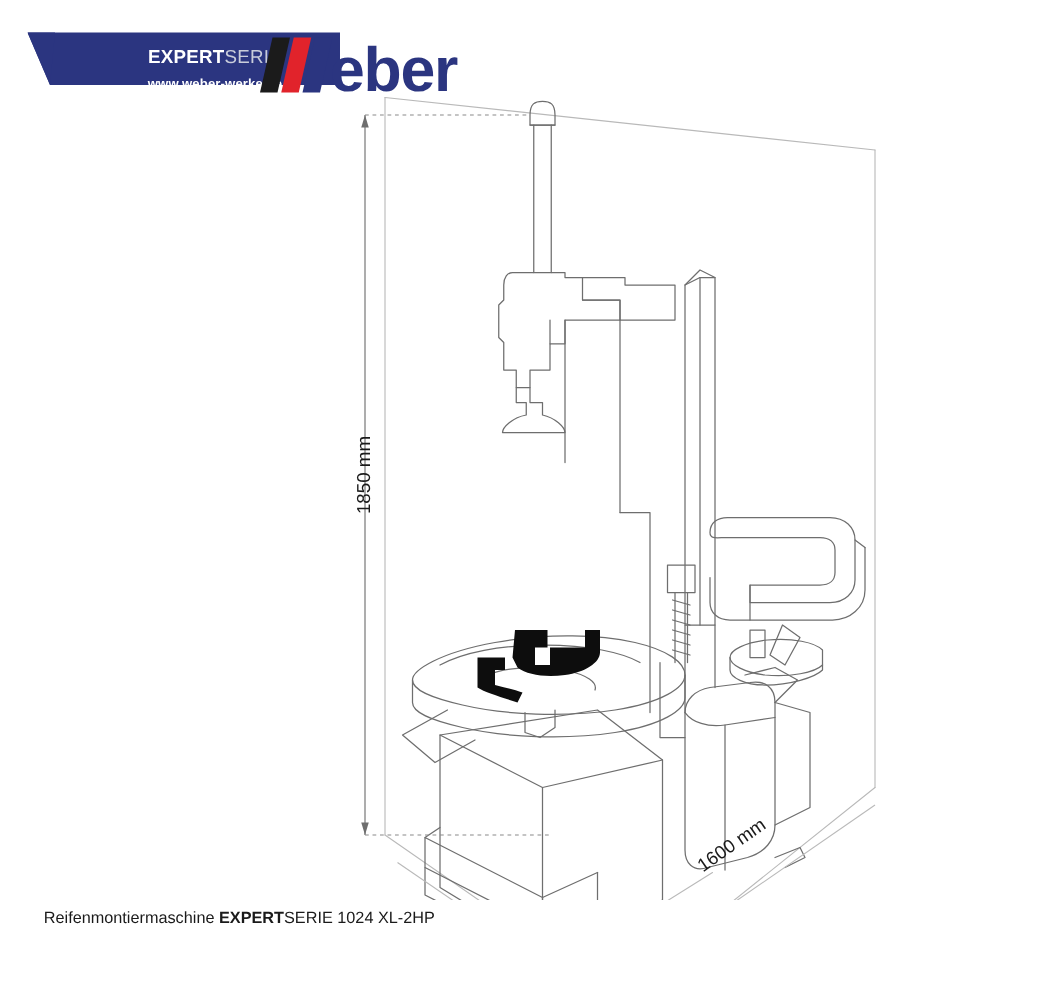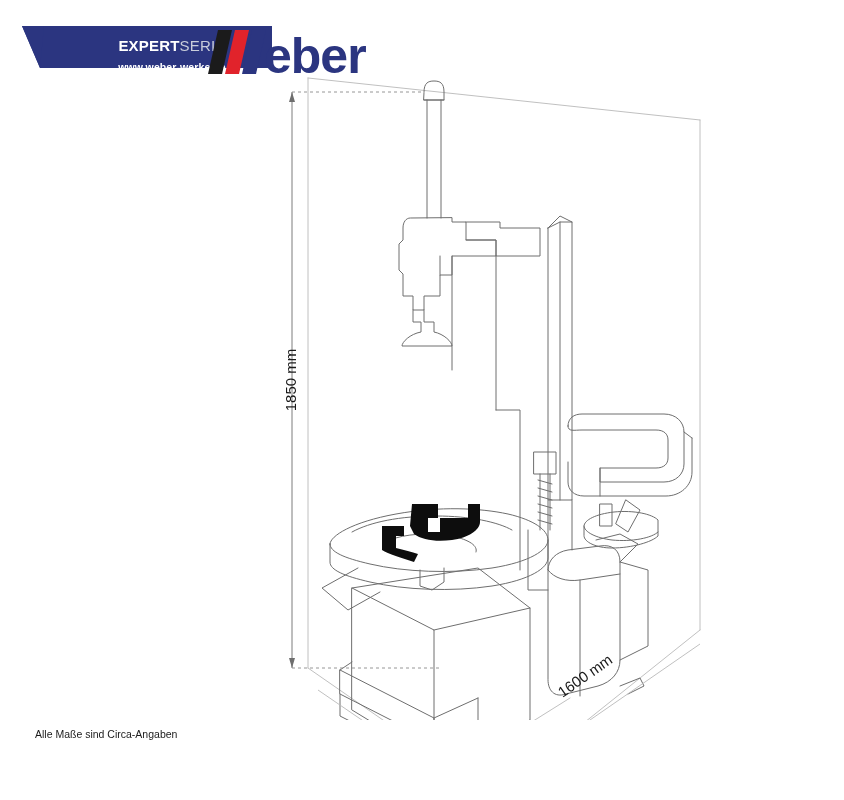--- a/index.html
+++ b/index.html
@@ -278,14 +278,16 @@
       <text x="296" y="310" transform="rotate(-90 296 310)" text-anchor="middle" font-family="Liberation Sans, sans-serif" font-size="15" fill="#1a1a1a">1850 mm</text>
 
       <text x="440" y="688" transform="rotate(33 440 688)" text-anchor="middle" font-family="Liberation Sans, sans-serif" font-size="15" fill="#1a1a1a">1200 mm</text>
 
       <text x="588" y="610" transform="rotate(-35 588 610)" text-anchor="middle" font-family="Liberation Sans, sans-serif" font-size="15" fill="#1a1a1a">1600 mm</text>
     </g>
   </svg>
 </div>
 
 <div id="caption-block">
-  <div class="caption-note">Alle Maße sind Circa-Angaben</div>
+  <div id="caption-main">
+    <span>Reifenmontiermaschine </span><span class="bold">EXPERT</span><span>SERIE 1024 XL-2HP</span>
+  </div>
 </div>
 
 </body></html>

